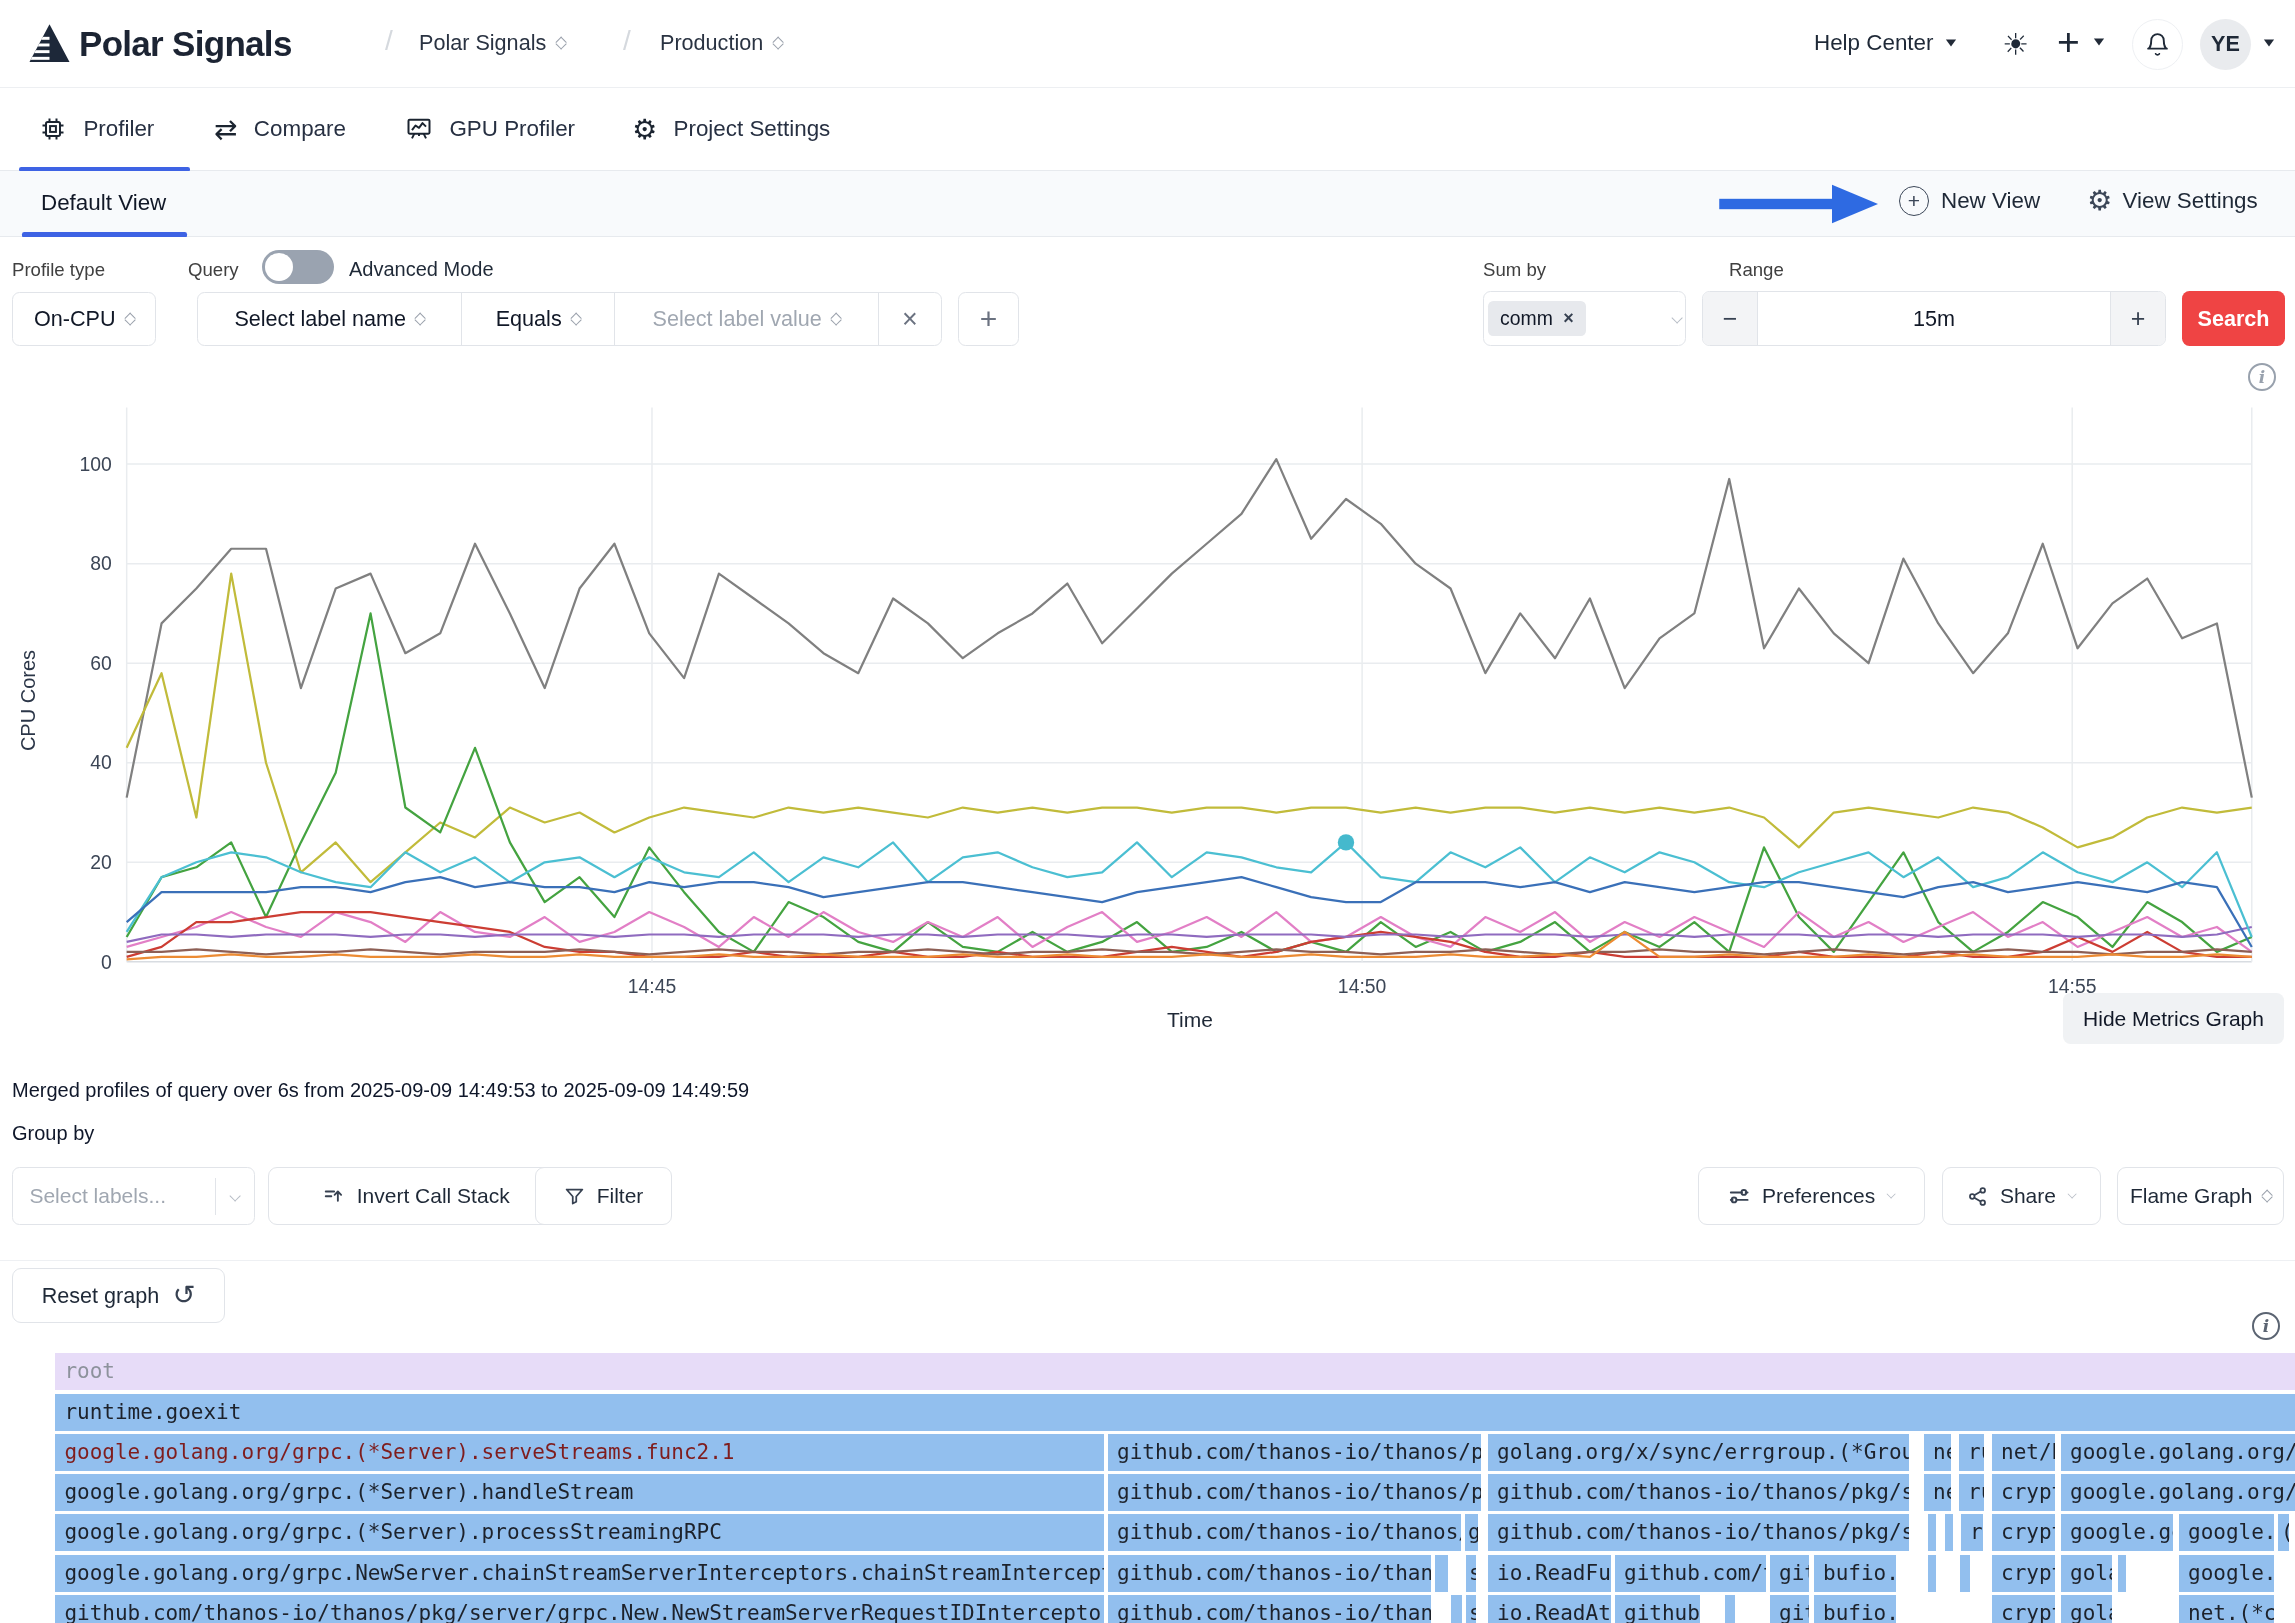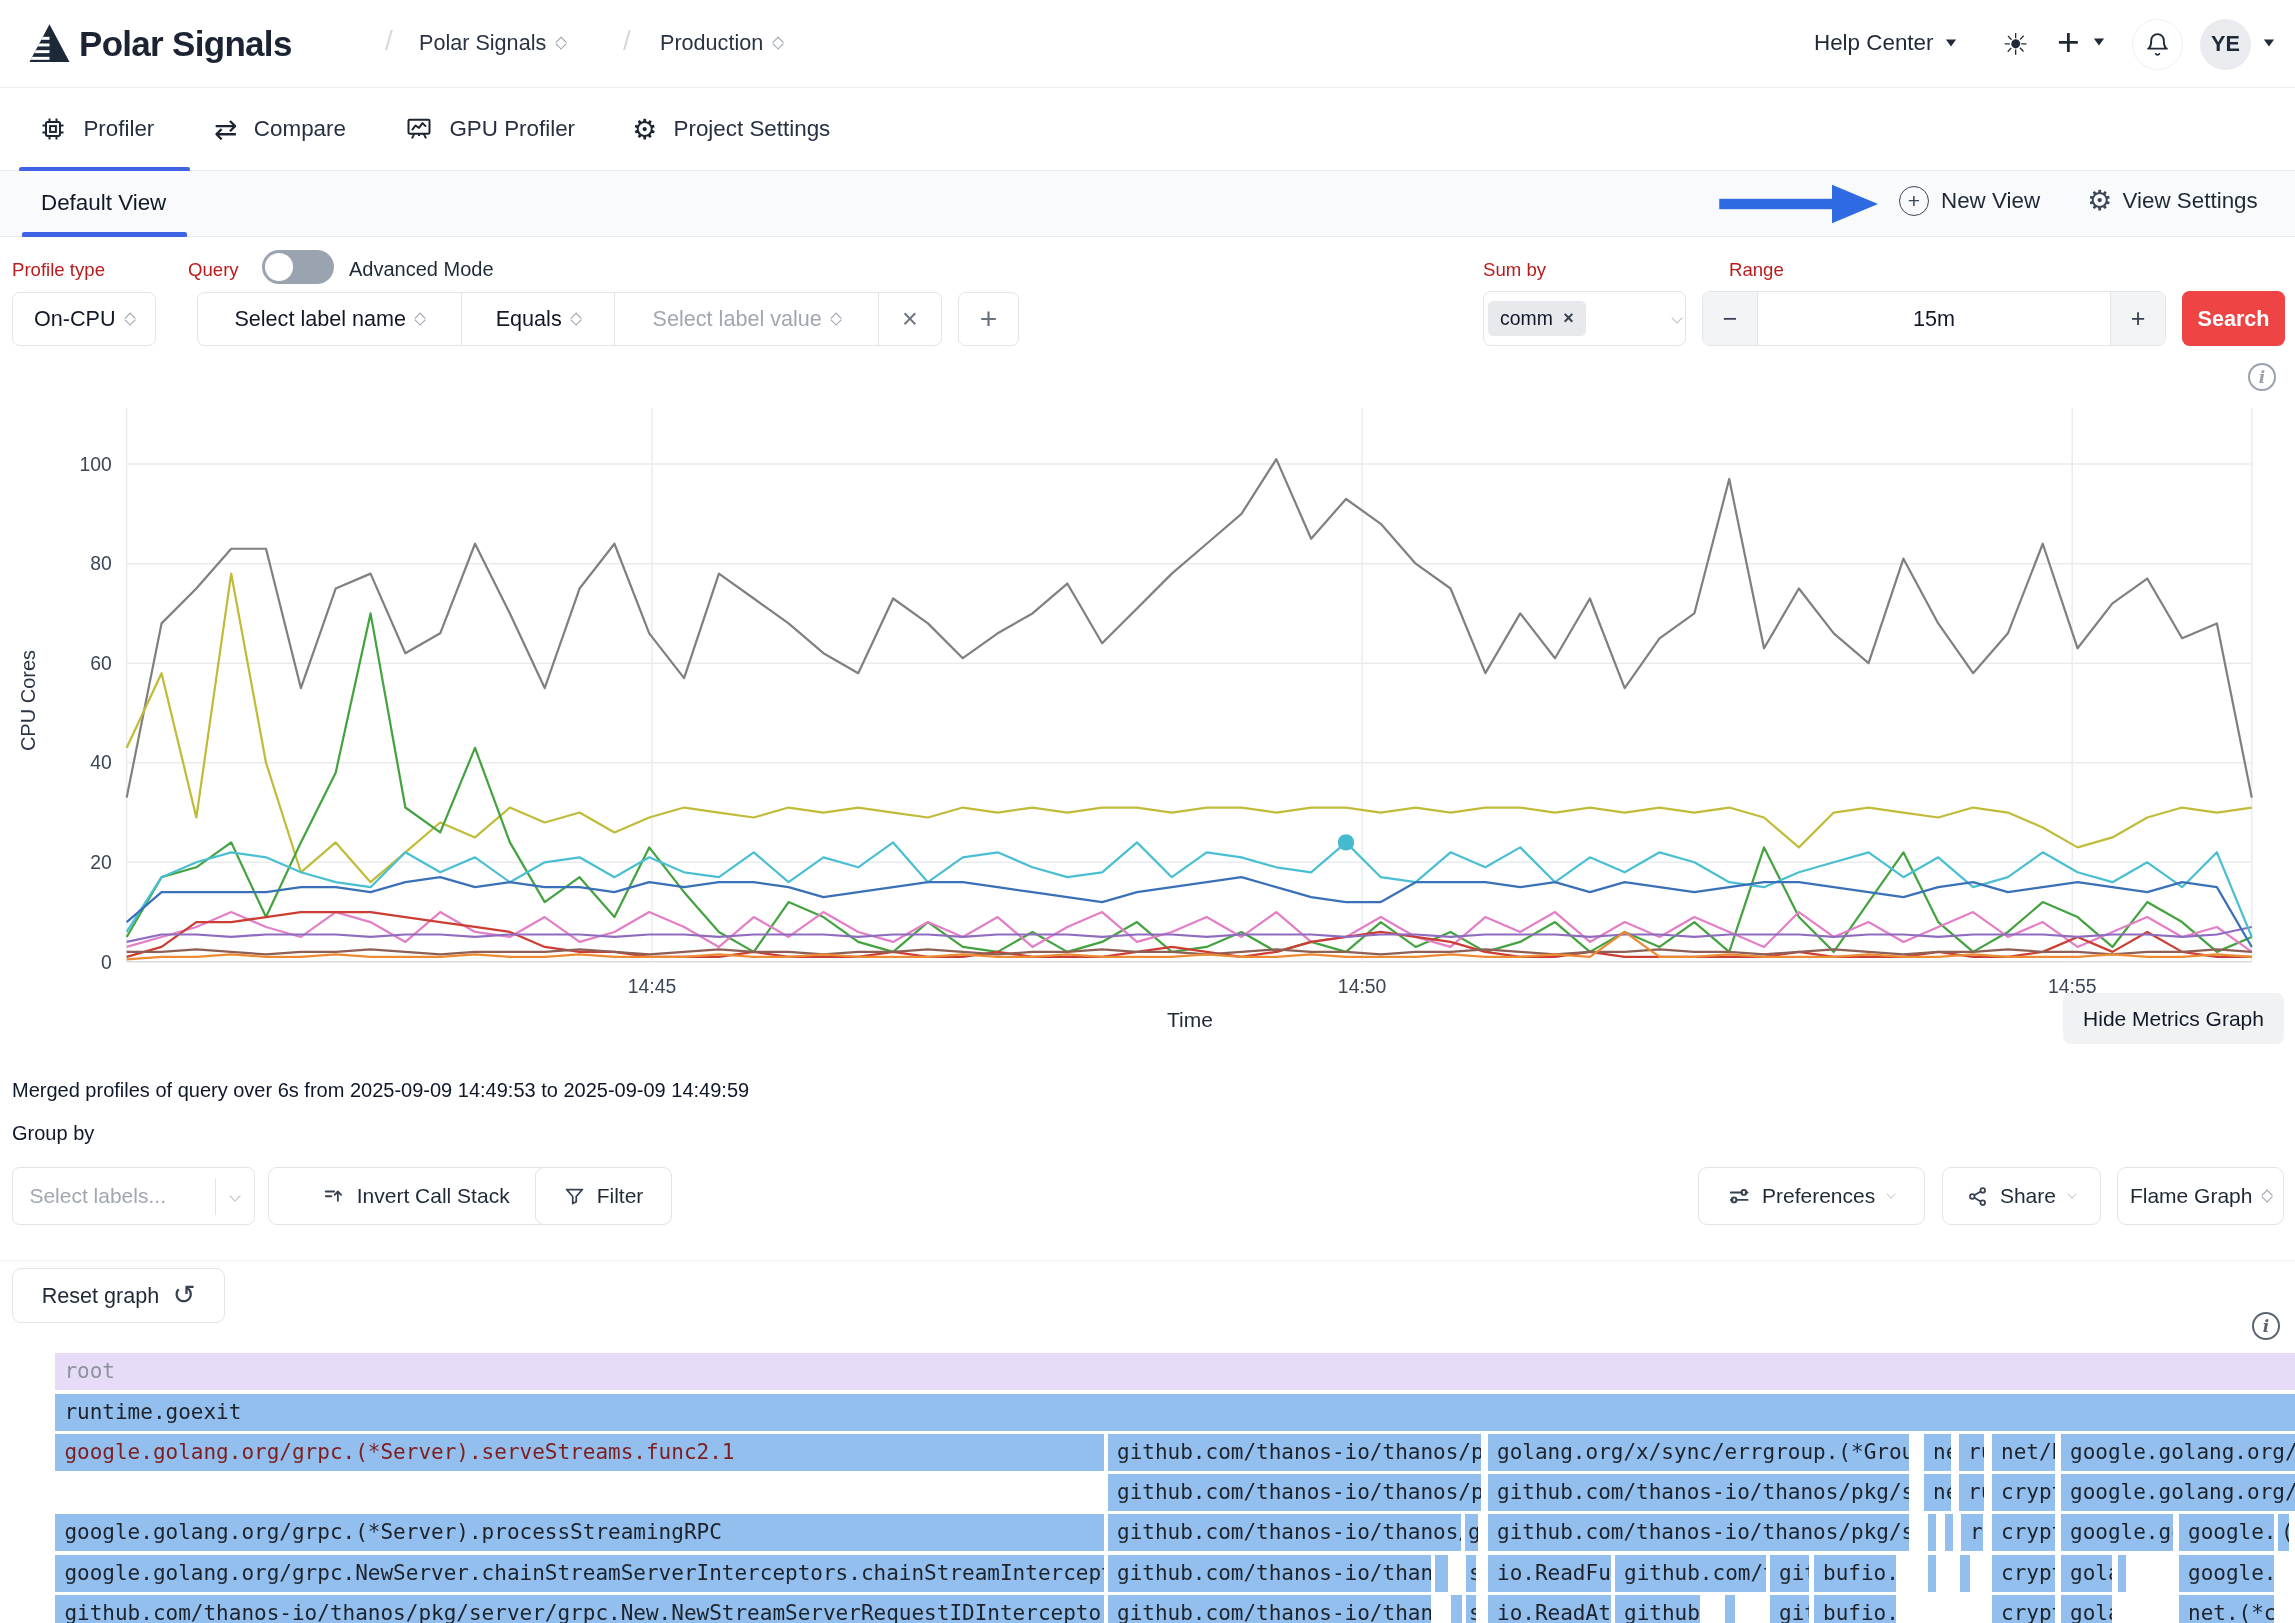--- a/index.html
+++ b/index.html
@@ -19,21 +19,21 @@
   #header { left:0; top:0; width:2295px; height:88px; border-bottom:0.7px solid #edeff2; background:#fff; }
   .crumb { font-size:21.6px; font-weight:500; color:#2a3342; }
   .slash { font-size:28px; color:#d5d9de; font-weight:300; }
   
   #tabbar { left:0; top:88px; width:2295px; height:83px; border-bottom:1.5px solid #e7eaee; background:#fff; }
   .tab { position:absolute; top:0; height:82px; display:flex; align-items:center; gap:16.4px; font-size:22.4px; color:#273042; cursor:pointer; }
   .tabline { position:absolute; bottom:-1.5px; height:4.5px; background:#3e63e4; border-radius:2.2px; }
   
   #viewbar { left:0; top:171px; width:2295px; height:66px; background:#f8fafc; border-bottom:1.5px solid #e7eaee; }
   
-  .qlabel { font-size:18.6px; color:#b91c1c;text-align:center; }
+  .qlabel { font-size:18.6px; color:#404040;text-align:center; }
   .selectbox { border:0.7px solid #e1e4e9; border-radius:7.5px; background:#fff; }
   .ph { color:#a0a7b1; }
   .cellsep { border-right:0.7px solid #e1e4e9; }
   
   .fblock { position:absolute; overflow:hidden; white-space:nowrap; font-family:"DejaVu Sans Mono","Liberation Mono",monospace;
             font-size:21px; line-height:37px; padding-left:9px; color:#1d222b; cursor:pointer;margin-left:42px; }
   text { font-family:"Liberation Sans","DejaVu Sans",sans-serif; }
 </style>
 </head>
 <body>
@@ -301,20 +301,21 @@
     <div class="fblock" style="left: 13.4px; top: 1353px; width: 2254px; height: 37px; background: rgb(231, 220, 248); color: rgb(141, 146, 156); pointer-events: auto;">root</div>
     <div class="fblock" style="left: 13.4px; top: 1394px; width: 2254px; height: 37px; background: rgb(146, 191, 238); color: rgb(29, 34, 43); pointer-events: auto;">runtime.goexit</div>
     <div class="fblock" style="left: 13.4px; top: 1434px; width: 1049px; height: 37px; background: rgb(146, 191, 238); color: #7f1d1d; pointer-events: auto;">google.golang.org/grpc.(*Server).serveStreams.func2.1</div>
     <div class="fblock" style="left: 1066px; top: 1434px; width: 373px; height: 37px; background: rgb(146, 191, 238); color: rgb(29, 34, 43); pointer-events: auto;">github.com/thanos-io/thanos/pkg/st</div>
     <div class="fblock" style="left: 1446px; top: 1434px; width: 421px; height: 37px; background: rgb(146, 191, 238); color: rgb(29, 34, 43); pointer-events: auto;">golang.org/x/sync/errgroup.(*Group).Go</div>
     <div class="fblock" style="left: 1882px; top: 1434px; width: 27px; height: 37px; background: rgb(146, 191, 238); color: rgb(29, 34, 43); pointer-events: auto;">ne</div>
     <div class="fblock" style="left: 1917px; top: 1434px; width: 25px; height: 37px; background: rgb(146, 191, 238); color: rgb(29, 34, 43); pointer-events: auto;">ru</div>
     <div class="fblock" style="left: 1950px; top: 1434px; width: 63px; height: 37px; background: rgb(146, 191, 238); color: rgb(29, 34, 43); pointer-events: auto;">net/h</div>
     <div class="fblock" style="left: 2019px; top: 1434px; width: 234px; height: 37px; background: rgb(146, 191, 238); color: rgb(29, 34, 43); pointer-events: auto;">google.golang.org/g</div>
     <div class="fblock" style="left: 2258px; top: 1434px; width: 9px; height: 37px; background: rgb(146, 191, 238); color: rgb(29, 34, 43); padding-left: 3px; pointer-events: auto;"></div>
+    <div class="fblock" style="left: 13.4px; top: 1474px; width: 1049px; height: 37px; background: rgb(146, 191, 238); color: rgb(29, 34, 43); pointer-events: auto;">google.golang.org/grpc.(*Server).handleStream</div>
     <div class="fblock" style="left: 1066px; top: 1474px; width: 373px; height: 37px; background: rgb(146, 191, 238); color: rgb(29, 34, 43); pointer-events: auto;">github.com/thanos-io/thanos/pkg/st</div>
     <div class="fblock" style="left: 1446px; top: 1474px; width: 421px; height: 37px; background: rgb(146, 191, 238); color: rgb(29, 34, 43); pointer-events: auto;">github.com/thanos-io/thanos/pkg/store</div>
     <div class="fblock" style="left: 1882px; top: 1474px; width: 27px; height: 37px; background: rgb(146, 191, 238); color: rgb(29, 34, 43); pointer-events: auto;">ne</div>
     <div class="fblock" style="left: 1917px; top: 1474px; width: 25px; height: 37px; background: rgb(146, 191, 238); color: rgb(29, 34, 43); pointer-events: auto;">ru</div>
     <div class="fblock" style="left: 1950px; top: 1474px; width: 63px; height: 37px; background: rgb(146, 191, 238); color: rgb(29, 34, 43); pointer-events: auto;">crypt</div>
     <div class="fblock" style="left: 2019px; top: 1474px; width: 234px; height: 37px; background: rgb(146, 191, 238); color: rgb(29, 34, 43); pointer-events: auto;">google.golang.org/g</div>
     <div class="fblock" style="left: 2258px; top: 1474px; width: 9px; height: 37px; background: rgb(146, 191, 238); color: rgb(29, 34, 43); padding-left: 3px; pointer-events: auto;"></div>
     <div class="fblock" style="left: 13.4px; top: 1514px; width: 1049px; height: 37px; background: rgb(146, 191, 238); color: rgb(29, 34, 43); pointer-events: auto;">google.golang.org/grpc.(*Server).processStreamingRPC</div>
     <div class="fblock" style="left: 1066px; top: 1514px; width: 353px; height: 37px; background: rgb(146, 191, 238); color: rgb(29, 34, 43); pointer-events: auto;">github.com/thanos-io/thanos/pkg/</div>
     <div class="fblock" style="left: 1423px; top: 1514px; width: 12.7px; height: 37px; background: rgb(146, 191, 238); color: rgb(29, 34, 43); padding-left: 3px; pointer-events: auto;">g</div>

